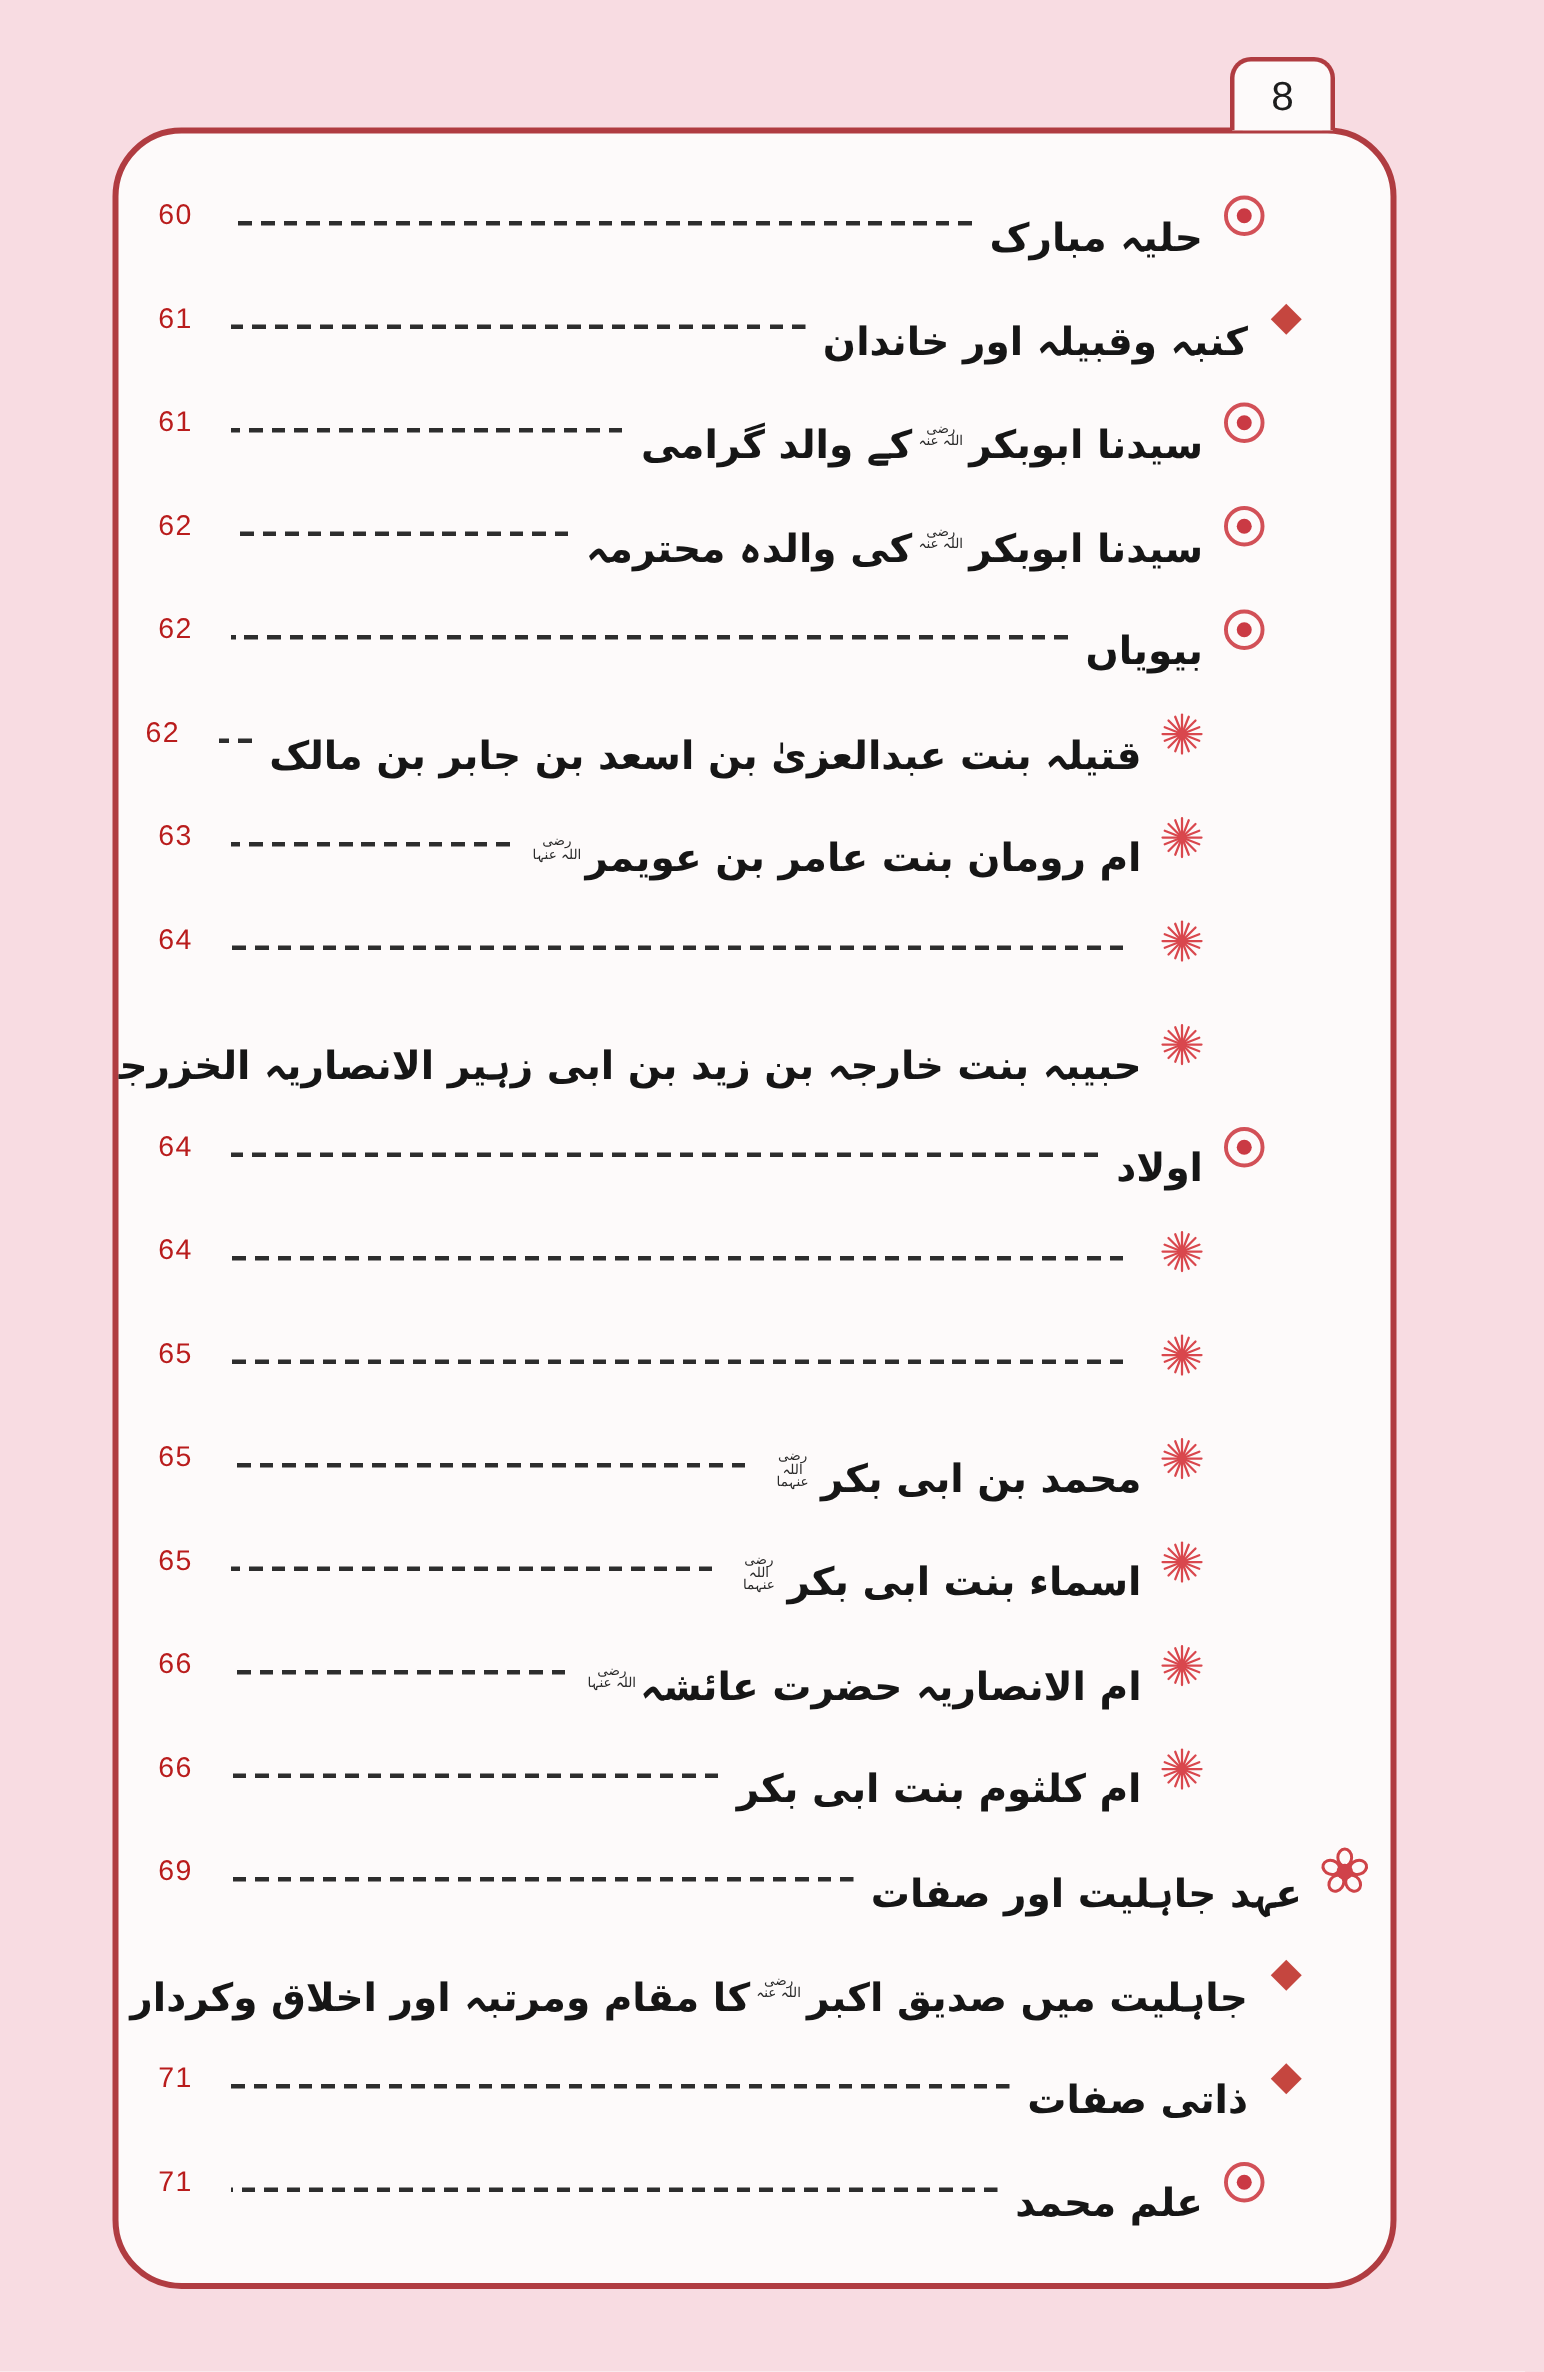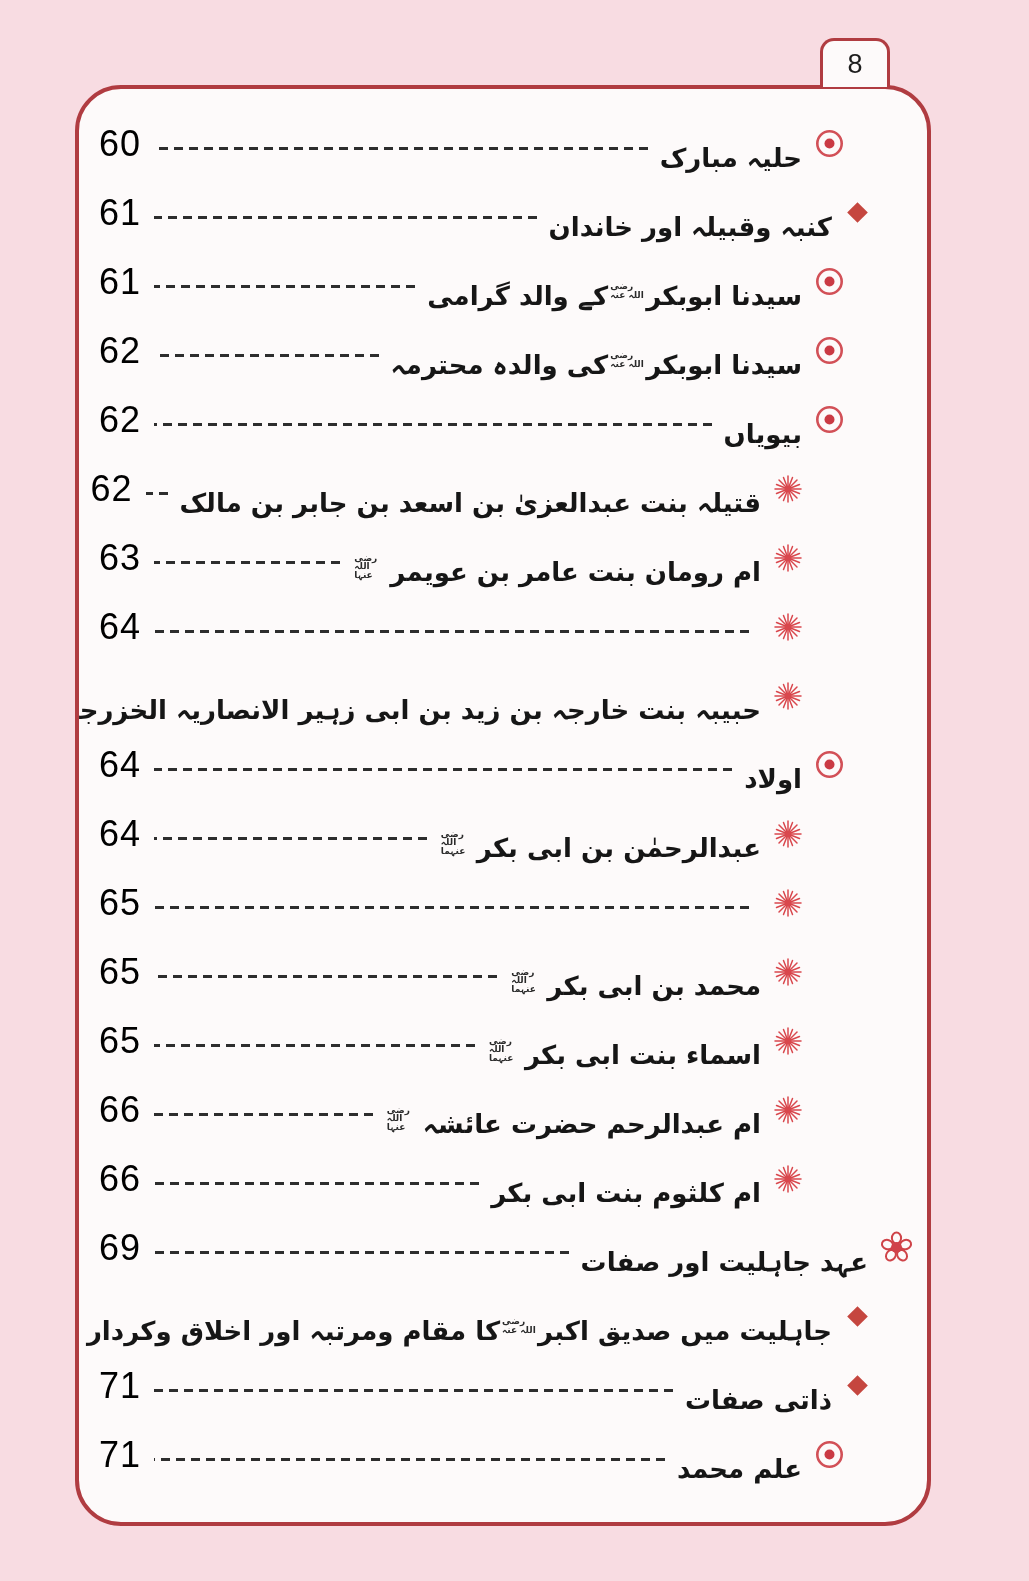--- a/index.html
+++ b/index.html
@@ -63,35 +63,35 @@
 
   .title {
     flex:0 1 auto;
     font-size:26px; font-weight:bold; color:#161616;
     white-space:nowrap; direction:rtl;
     letter-spacing:-0.5px;
     margin-top:29px;
   }
   .hon {
     display:inline-block; width:34px;
-    font-size:9px; font-weight:bold; line-height:8.5px;
-    text-align:left; color:#2a2a2a;
+    font-size:9px; font-weight:normal; line-height:8.5px;
+    text-align:center; color:#2a2a2a;
     position:relative; top:-7px; margin:0 2px;
     white-space:normal; vertical-align:middle;
   }
   .leader {
     flex:1 1 auto; height:3px; min-width:22px;
     margin-right:12px; margin-left:13px; margin-top:10px;
     background:repeating-linear-gradient(to left,#2d2d2d 0 9px,transparent 9px 15px);
   }
   .pagenum {
     flex:0 0 auto; min-width:48px;
-    direction:ltr; text-align:right;
+    direction:ltr; text-align:center;
     font-family:"Liberation Sans", sans-serif;
-    font-size:36px; color:#000000; letter-spacing:1px;
+    font-size:19px; color:#b91c1c; letter-spacing:1px;
   }
 
   
   .ghost { position:absolute; z-index:1; opacity:0.5; }
 </style>
 </head>
 <body>
 
 <div class="page">
 
@@ -290,21 +290,20 @@
           <line x1="24" y1="6" x2="6" y2="24"></line>
           <line x1="10.5" y1="3.5" x2="19.5" y2="26.5"></line>
           <line x1="19.5" y1="3.5" x2="10.5" y2="26.5"></line>
           <line x1="3.5" y1="10.5" x2="26.5" y2="19.5"></line>
           <line x1="3.5" y1="19.5" x2="26.5" y2="10.5"></line>
         </g>
         <circle cx="15" cy="15" r="3.2" fill="#d9474d"></circle>
       </svg>
 
     </span>
-    <span class="title"><span class="t1">عبدالرحمٰن بن ابی بکر</span><span class="hon">رضی اللہ عنہما</span></span>
     <span class="leader"></span>
     <span class="pagenum">64</span>
   </div>
 
   <div class="row t-star">
     <span class="bullet">
 
       <svg class="b-star" width="30" height="30" viewBox="0 0 30 30">
         <g stroke="#d9474d" stroke-width="1.5" stroke-linecap="round">
           <line x1="15" y1="2" x2="15" y2="28"></line>
@@ -381,21 +380,21 @@
           <line x1="24" y1="6" x2="6" y2="24"></line>
           <line x1="10.5" y1="3.5" x2="19.5" y2="26.5"></line>
           <line x1="19.5" y1="3.5" x2="10.5" y2="26.5"></line>
           <line x1="3.5" y1="10.5" x2="26.5" y2="19.5"></line>
           <line x1="3.5" y1="19.5" x2="26.5" y2="10.5"></line>
         </g>
         <circle cx="15" cy="15" r="3.2" fill="#d9474d"></circle>
       </svg>
 
     </span>
-    <span class="title"><span class="t1">ام عبدالرحم حضرت عائشہ</span><span class="hon">رضی اللہ عنہا</span></span>
+    <span class="title"><span class="t1">ام الانصاریہ حضرت عائشہ</span><span class="hon">رضی اللہ عنہا</span></span>
     <span class="leader"></span>
     <span class="pagenum">66</span>
   </div>
 
   <div class="row t-star">
     <span class="bullet">
 
       <svg class="b-star" width="30" height="30" viewBox="0 0 30 30">
         <g stroke="#d9474d" stroke-width="1.5" stroke-linecap="round">
           <line x1="15" y1="2" x2="15" y2="28"></line>

